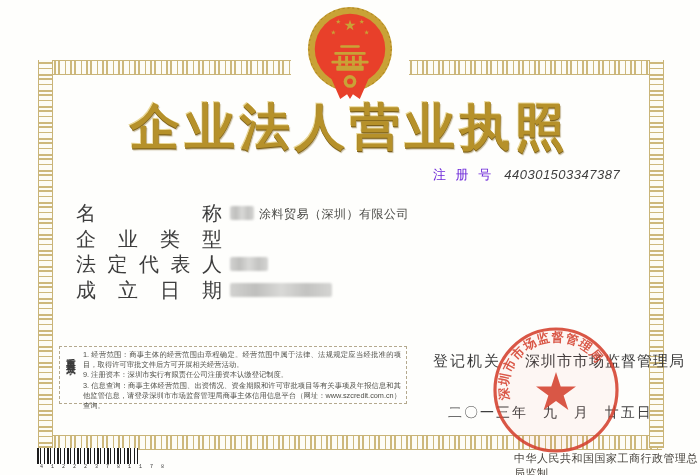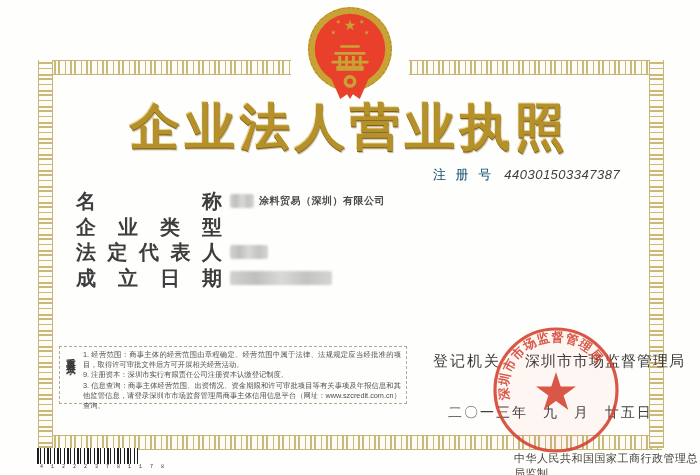--- a/index.html
+++ b/index.html
@@ -25,31 +25,31 @@
   
   #title{
     position:absolute;left:90px;top:94px;width:520px;text-align:center;
     font-size:50px;font-weight:bold;letter-spacing:5px;color:#b6912a;
     text-shadow:0 1px 0 #7c601a,1px 2px 1px rgba(125,95,25,.45),-1px -1px 0 #e9d796;
     white-space:nowrap;z-index:3;
   }
 
   
   #regno-row{position:absolute;left:433px;top:166px;display:flex;align-items:baseline;z-index:3;}
-  #regno-label{font-size:13px;color:#0c4a6e;letter-spacing:3px;}
+  #regno-label{font-size:13px;color:#6d28d9;letter-spacing:3px;}
   #regno-value{font-size:13px;color:#3e3e3e;margin-left:10px;letter-spacing:0.5px;font-style:italic;}
 
   
-  #fields{position:absolute;left:76px;top:188px;width:560px;z-index:3;font-weight:bold;}
+  #fields{position:absolute;left:76px;top:200px;width:560px;z-index:3;}
   .field-row{display:flex;align-items:baseline;height:25.5px;}
   .field-label{
     width:146px;min-width:146px;font-size:20px;color:#3d3d3d;
     text-align:justify;text-align-last:justify;letter-spacing:0;
   }
-  .field-value{font-size:10px;color:#4a4a46;margin-left:8px;letter-spacing:0.5px;white-space:nowrap;display:flex;align-items:center;}
+  .field-value{font-size:12px;color:#4a4a46;margin-left:8px;letter-spacing:0.5px;white-space:nowrap;display:flex;align-items:flex-start;}
   .redact{
     display:inline-block;height:14px;border-radius:2px;vertical-align:middle;
     background:linear-gradient(90deg,#d2d2d0 0%,#bfbfbd 25%,#d9d9d7 50%,#c3c3c1 75%,#d5d5d3 100%);
     filter:blur(1.1px);
   }
   .redact-name{width:24px;margin-right:5px;}
   .redact-addr{width:204px;margin-left:4px;}
   .redact-rep{width:38px;}
   .redact-date{width:102px;}
 

